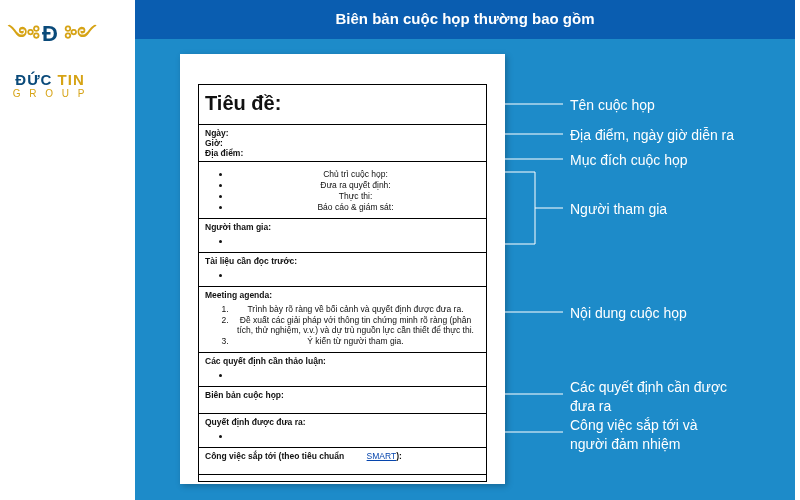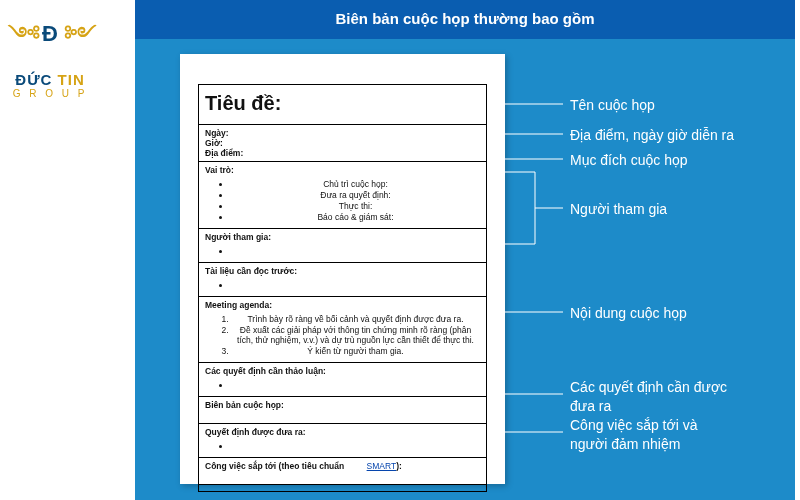--- a/index.html
+++ b/index.html
@@ -121,21 +121,20 @@
 
     <div class="paper">
       <div class="form">
         <div class="sec title">Tiêu đề:</div>
         <div class="sec">
           <div>Ngày:</div>
           <div>Giờ:</div>
           <div>Địa điểm:</div>
         </div>
         <div class="sec">
-          <div>Vai trò:</div>
           <ul>
             <li>Chủ trì cuộc họp:</li>
             <li>Đưa ra quyết định:</li>
             <li>Thực thi:</li>
             <li>Báo cáo &amp; giám sát:</li>
           </ul>
         </div>
         <div class="sec">
           <div>Người tham gia:</div>
           <ul>

